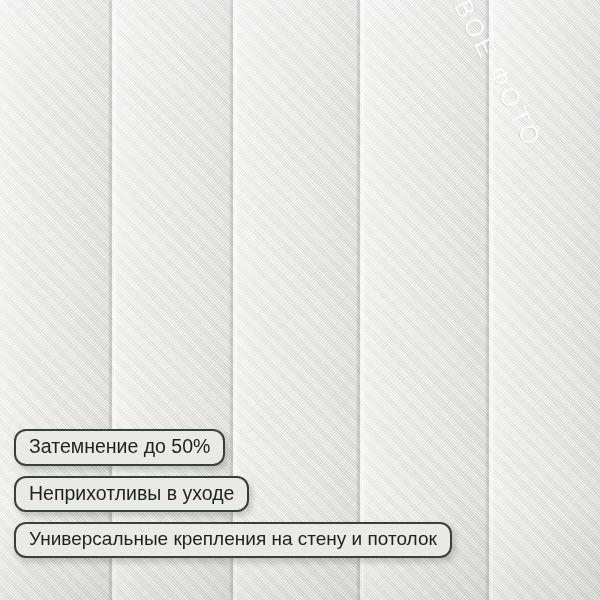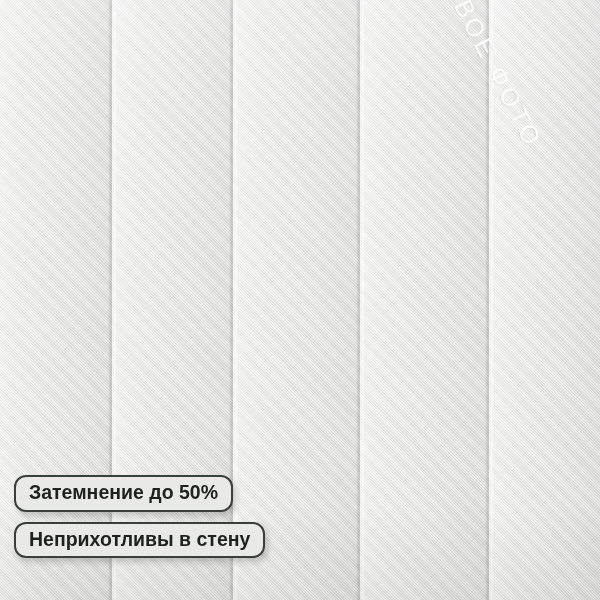--- a/index.html
+++ b/index.html
@@ -122,21 +122,21 @@
     gap: 10px;
     align-items: flex-start;
   }
   .pill {
     background: #e9e9e7;
     border: 2px solid #3a3f3c;
     border-radius: 12px;
     padding: 5px 13px 7px 13px;
     color: #1d2220;
     font-size: 19.5px;
-    font-weight: 700;
+    font-weight: 400;
     line-height: 1.05;
     white-space: nowrap;
     box-shadow: 3px 4px 6px rgba(0,0,0,0.18);
   }
   .pill.small { font-size: 19px; }
 </style>
 </head>
 <body>
 
 <div id="stage">
@@ -174,16 +174,17 @@
       <div class="face"></div>
     </div>
   </div>
 
   <div class="vignette"></div>
 
   <div class="watermark">ЖИВОЕ ФОТО</div>
 
   <div class="features">
     <div class="pill">Затемнение до 50%</div>
-    <div class="pill">Неприхотливы в стену</div>
+    <div class="pill">Неприхотливы в уходе</div>
+    <div class="pill small">Универсальные крепления на стену и потолок</div>
   </div>
 
 </div>
 
 </body></html>

